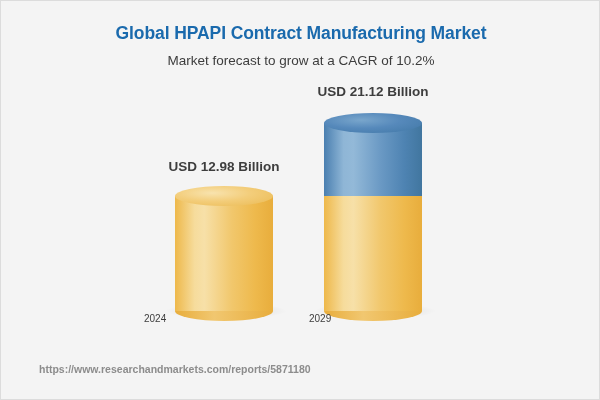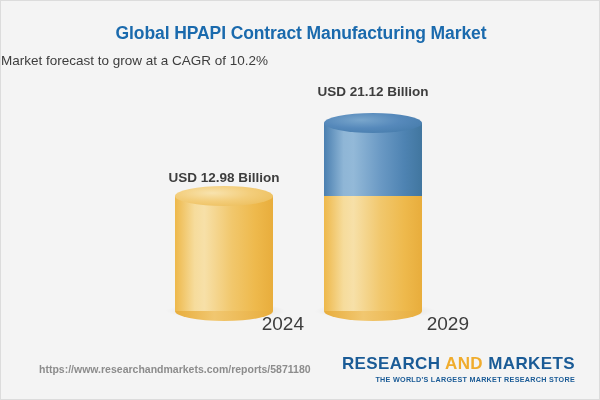--- a/index.html
+++ b/index.html
@@ -31,21 +31,21 @@
     font-size: 17.5px;
     font-weight: bold;
     color: #1a6aad;
     letter-spacing: -0.1px;
   }
   .chart-subtitle {
     position: absolute;
     left: 0;
     top: 52px;
     width: 600px;
-    text-align: left;
+    text-align: center;
     font-size: 13.5px;
     font-weight: normal;
     color: #3d3d3d;
   }
 
   
   .plot {
     position: absolute;
     left: 0;
     top: 80px;
@@ -55,29 +55,29 @@
 
   
   .value-label {
     position: absolute;
     text-align: center;
     font-size: 13.5px;
     font-weight: bold;
     color: #3d3d3d;
     white-space: nowrap;
   }
-  .value-label.c2024 { left: 143px; top: 89px; width: 160px; }
+  .value-label.c2024 { left: 143px; top: 78px; width: 160px; }
   .value-label.c2029 { left: 292px; top: 3px; width: 160px; }
 
   
   .cat-label {
     position: absolute;
     top: 232px;
-    text-align: right;
-    font-size: 19px;
+    text-align: left;
+    font-size: 10px;
     font-weight: normal;
     color: #3d3d3d;
   }
   .cat-label.c2024 { left: 143px; width: 160px; }
   .cat-label.c2029 { left: 308px; width: 160px; }
 
   
   .cyl {
     position: absolute;
     width: 98px;
@@ -238,19 +238,15 @@
       </div>
     </div>
 
     <div class="cat-label c2024">2024</div>
     <div class="cat-label c2029">2029</div>
   </div>
 
   <div class="footer">
     <div class="footer-url">https://www.researchandmarkets.com/reports/5871180</div>
 
-    <div class="logo">
-      <div class="logo-main"><span>RESEARCH</span> <span class="logo-and">AND</span> <span>MARKETS</span></div>
-      <div class="logo-tag">THE WORLD'S LARGEST MARKET RESEARCH STORE</div>
-    </div>
   </div>
 
 </div>
 
 </body></html>

